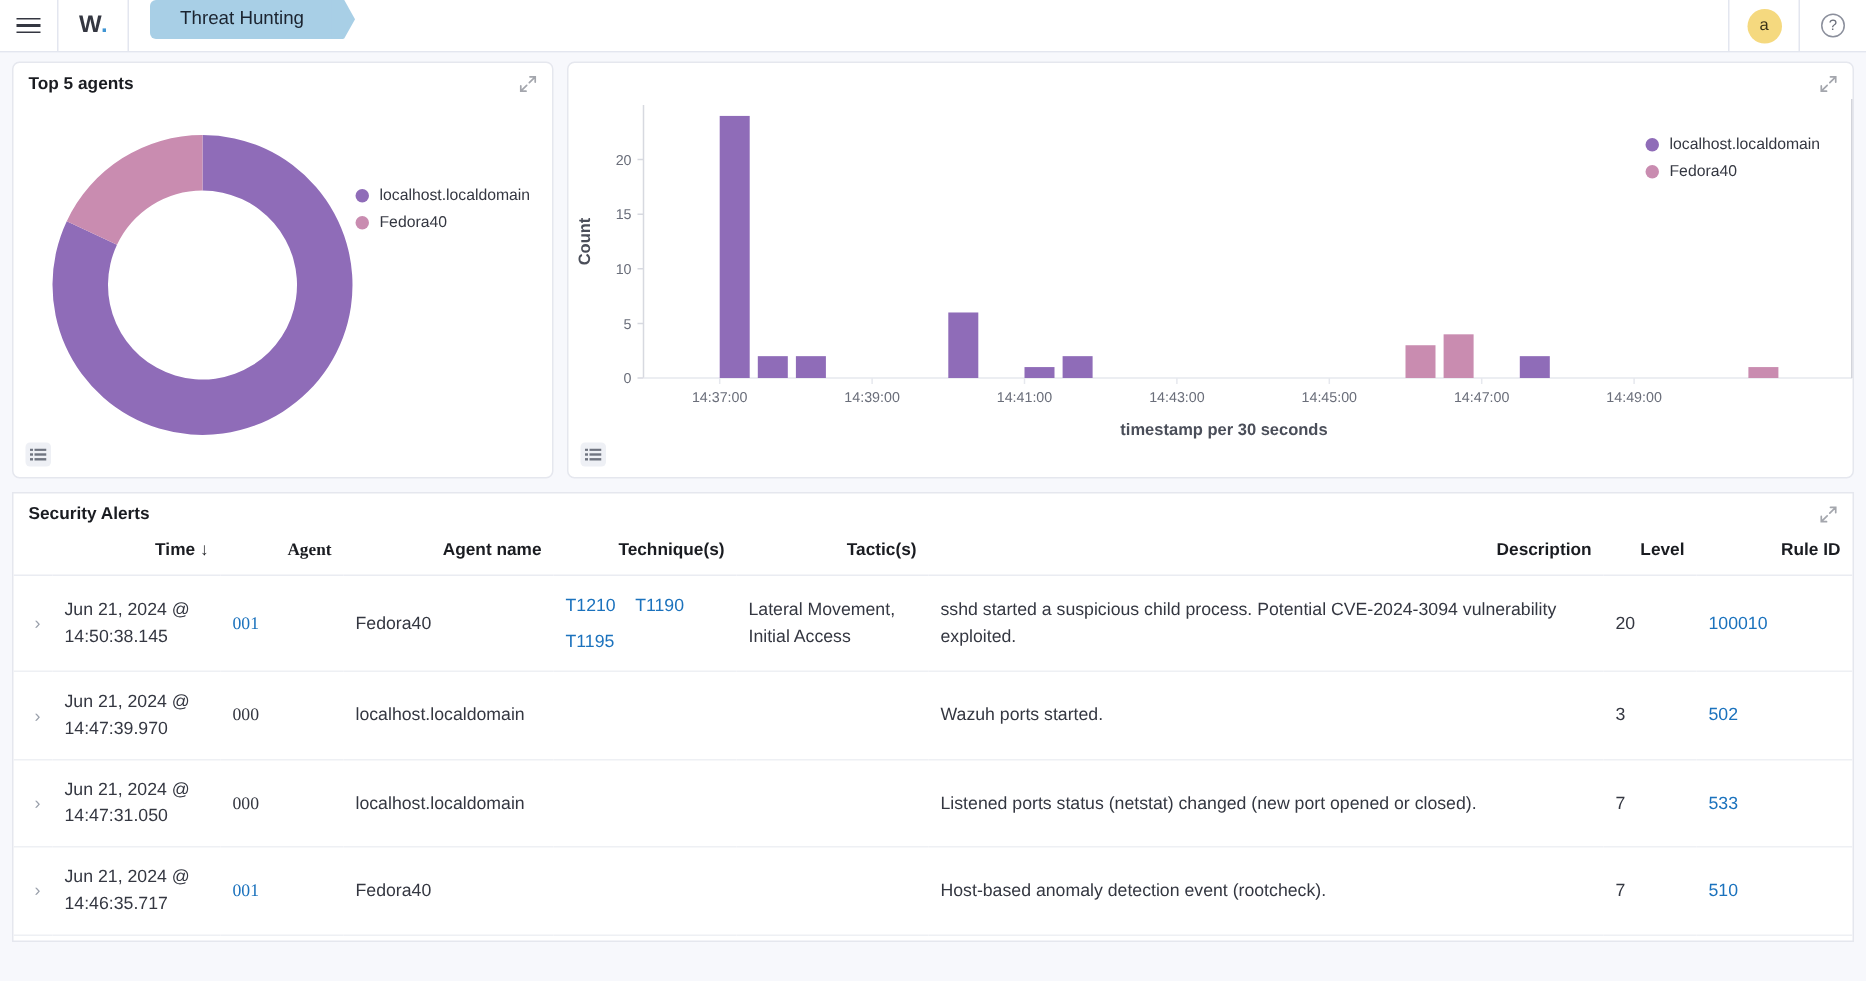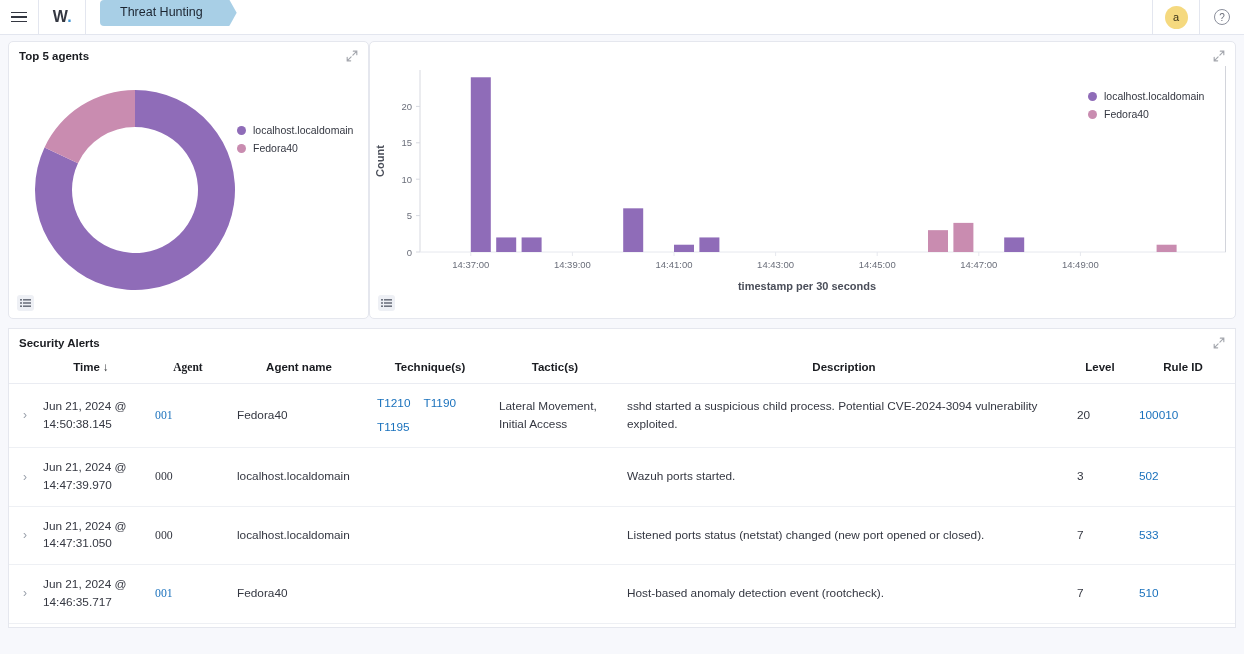--- a/index.html
+++ b/index.html
@@ -51,21 +51,21 @@
     font-size: 11px; display: flex; align-items: center; justify-content: center;
     cursor: pointer;
   }
   .help-cell { width: 44px; display: flex; align-items: center; justify-content: center; cursor: pointer; }
   .help-ic {
     width: 16px; height: 16px; border: 1.3px solid #8b8f9c; border-radius: 50%;
     font-size: 10px; color: #6a6e7a; display: flex; align-items: center; justify-content: center;
   }
 
   
-  .row-top { display: flex; padding: 6px 8px 0 8px; }
+  .row-top { display: flex; gap: 9px; padding: 6px 8px 0 8px; }
   .panel {
     background: #fff; border: 1px solid #e5e7ee; border-radius: 5px;
     position: relative;
   }
   .panel-title {
     font-size: 11.5px; font-weight: bold; color: #1a1c21;
     padding: 8px 10px 2px 10px;
   }
   .expand-ic {
     position: absolute; top: 7px; right: 9px;
@@ -86,21 +86,21 @@
   .legend-dot { width: 9px; height: 9px; border-radius: 50%; flex: none; }
 
   
   .table-card {
     margin: 9px 8px 0 8px; background: #fff;
     border: 1px solid #e5e7ee; border-radius: 0;
     position: relative; height: 300px; overflow: hidden;
   }
   table { width: 100%; border-collapse: collapse; }
   th {
-    text-align: center; font-size: 11.5px; font-weight: bold; color: #1a1c21;
+    text-align: right; font-size: 11.5px; font-weight: bold; color: #1a1c21;
     padding: 10px 8px; border-bottom: 1px solid #eaecf2; white-space: nowrap;
   }
   td {
     font-size: 11.8px; color: #343741; padding: 11px 8px;
     border-bottom: 1px solid #eef0f4; vertical-align: middle; line-height: 1.5;
   }
   .c-exp { width: 26px; padding-left: 14px; padding-right: 0; }
   .chev { color: #9aa0ab; font-size: 12px; cursor: pointer; }
   .c-time { width: 112px; }
   .c-agent { width: 82px; font-family: Liberation Serif, serif; }

